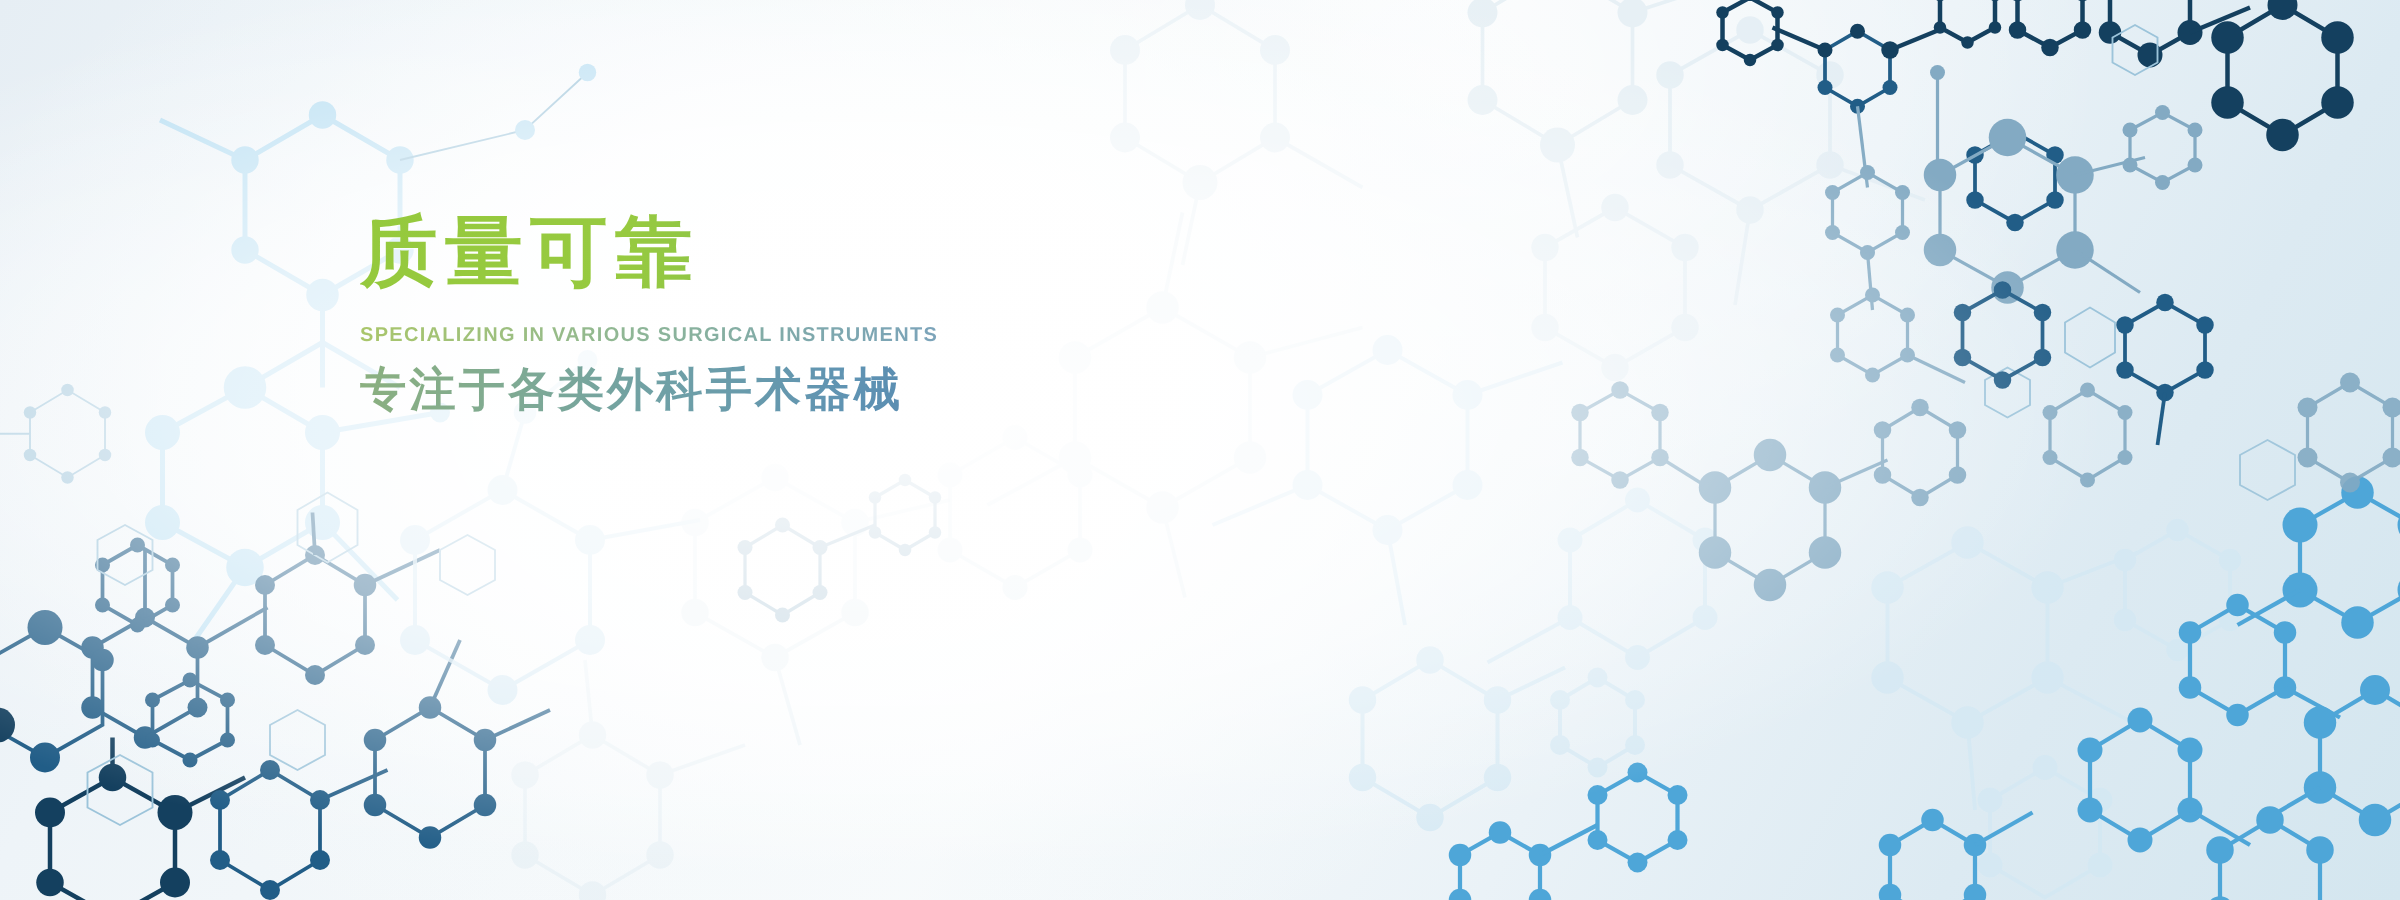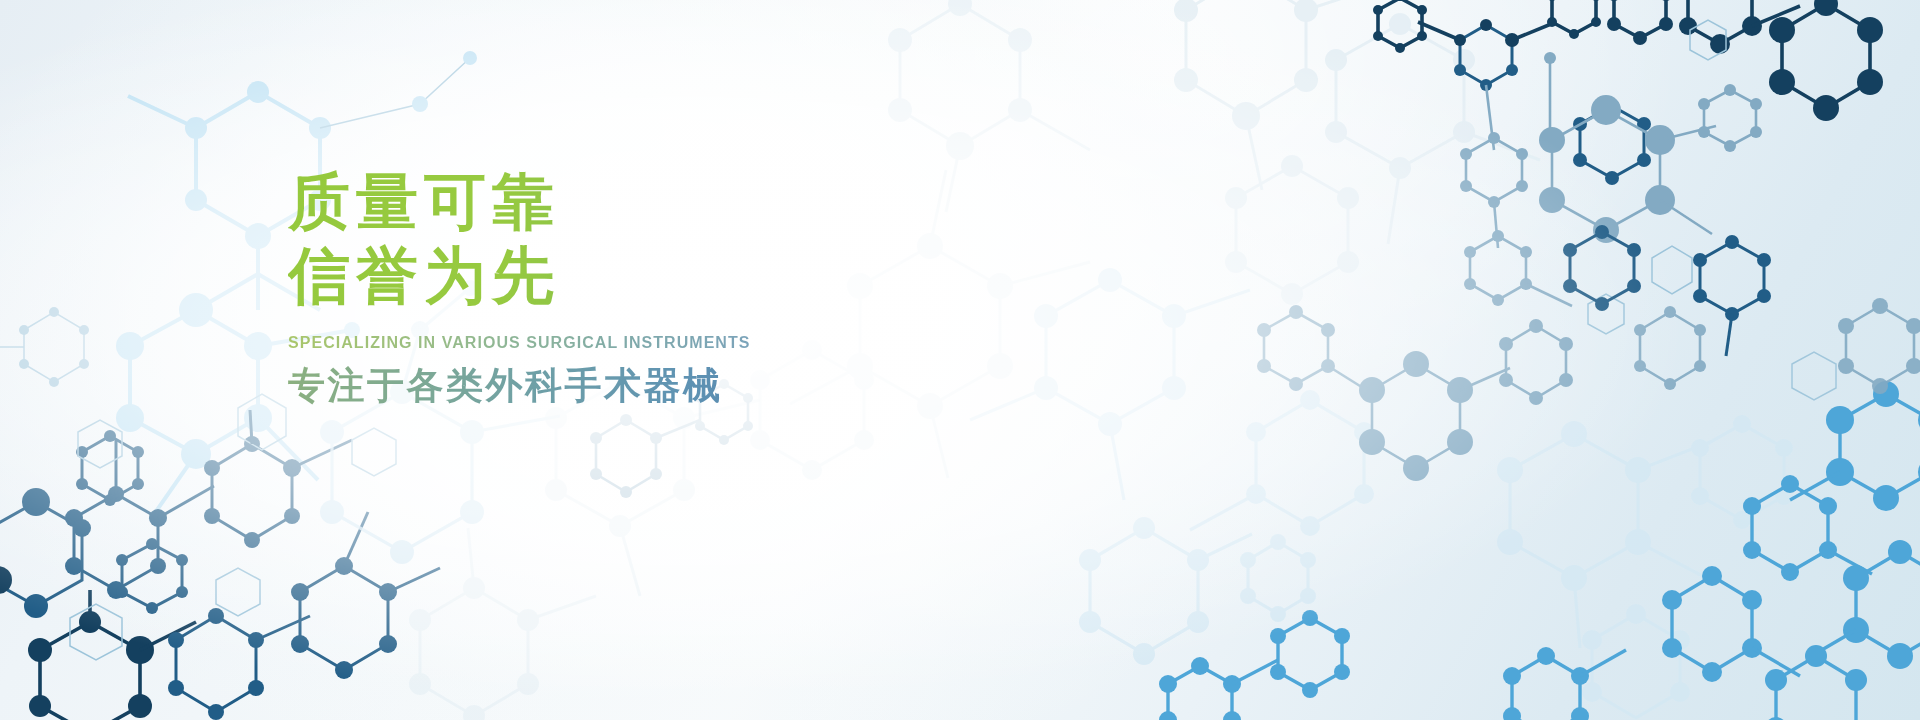--- a/index.html
+++ b/index.html
@@ -639,18 +639,17 @@
       <circle class="nd-ghost" cx="420" cy="684" r="11"></circle>
       <path class="ln-ghost" d="M528 620 L596 596"></path>
       <path class="ln-ghost" d="M474 588 L468 528"></path>
     </g>
 
     <rect x="0" y="0" width="1920" height="720" fill="url(#fadeCenter)" pointer-events="none"></rect>
   </svg>
 
   <div class="text-block">
     <h1 class="headline-line l1">质量可靠</h1>
-    <h1 class="headline-line l2">信誉为先</h1>
     <p class="sub-en">SPECIALIZING IN VARIOUS SURGICAL INSTRUMENTS</p>
     <p class="sub-cn">专注于各类外科手术器械</p>
   </div>
 
 </div>
 
 </body></html>

